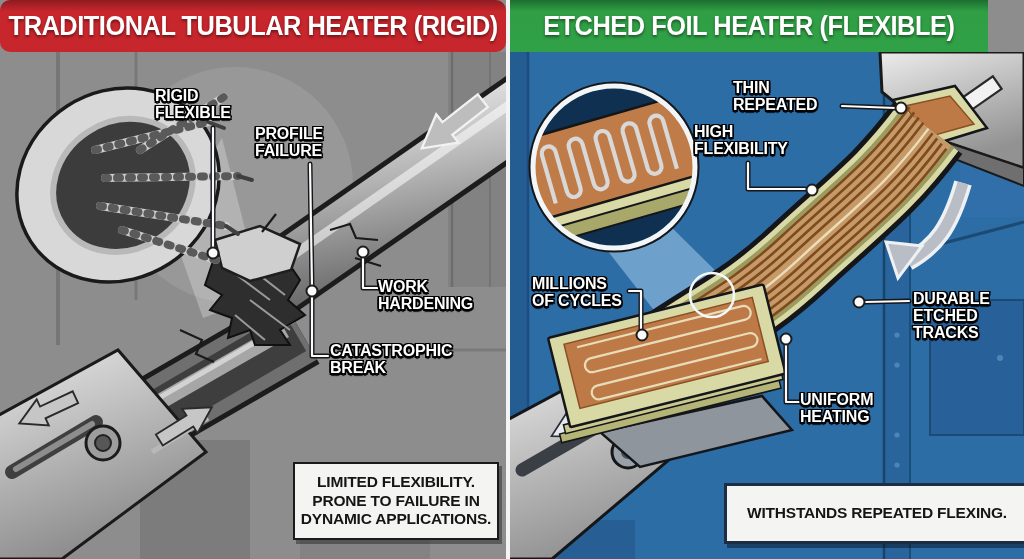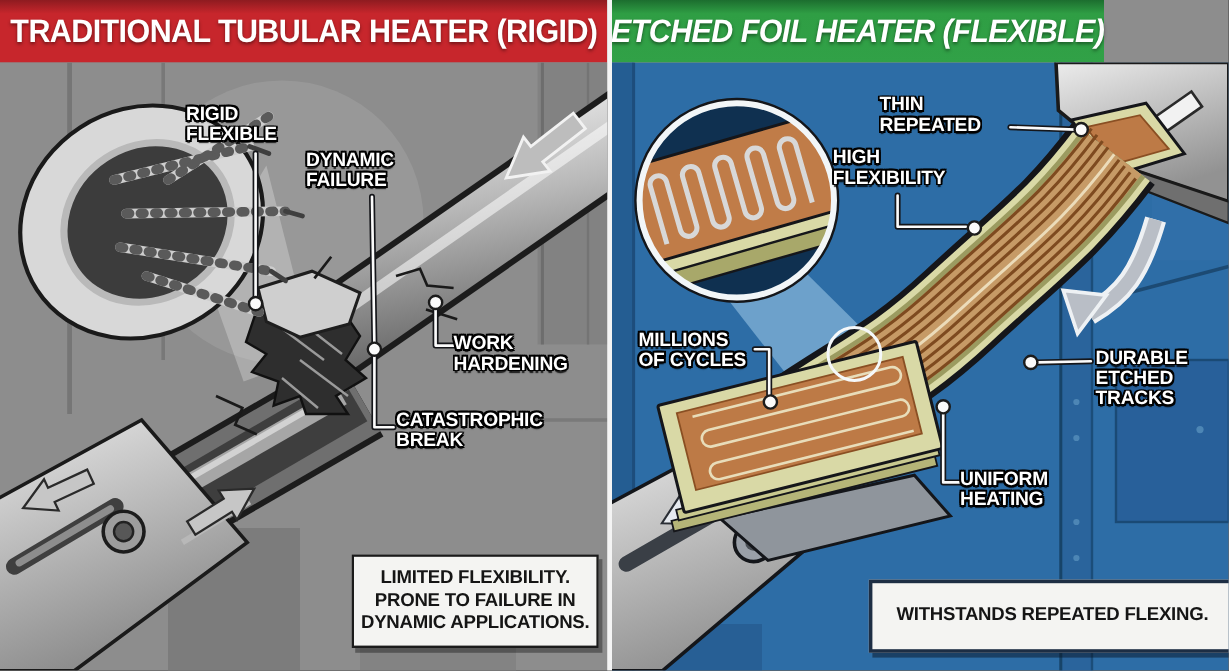--- a/index.html
+++ b/index.html
@@ -1,20 +1,20 @@
 <!DOCTYPE html>
 <html><head>
 <meta charset="utf-8">
 <style>
   html,body{margin:0;padding:0;background:#222;}
   #stage{position:relative;width:1024px;height:559px;overflow:hidden;
          font-family:"Liberation Sans",sans-serif;background:#8d8d8d;}
   .hdr{position:absolute;top:0;height:52px;display:flex;align-items:center;justify-content:center;}
-  .hdr-left{left:0;width:506px;background:linear-gradient(180deg,#8e1b20,#c7262c 22%,#c7262c);}
-  .hdr-right{left:510px;width:410px;background:linear-gradient(180deg,#1c6e2f,#2f9e44 22%,#31a147);font-style:italic;}
+  .hdr-left{left:0;width:506px;background:linear-gradient(180deg,#8e1b20,#c7262c 22%,#c7262c);border-radius:10px;}
+  .hdr-right{left:510px;width:478px;background:linear-gradient(180deg,#1c6e2f,#2f9e44 22%,#31a147);}
   .hdr span{display:inline-block;transform:scaleX(.94);color:#fff;font-weight:bold;font-size:27px;
             letter-spacing:-.5px;white-space:nowrap;text-shadow:0 2px 3px rgba(0,0,0,.45);}
   #divider{position:absolute;left:506px;top:0;width:4px;height:559px;background:#f4f4f4;}
   svg{position:absolute;top:52px;display:block;}
   .callout{position:absolute;color:#fff;font-weight:bold;font-size:16px;
            line-height:1.06;letter-spacing:-.2px;white-space:nowrap;
            text-shadow:-1.5px -1.5px 0 #000,1.5px -1.5px 0 #000,-1.5px 1.5px 0 #000,
                        1.5px 1.5px 0 #000,-1.5px 0 0 #000,1.5px 0 0 #000,0 -1.5px 0 #000,0 2.5px 1px rgba(0,0,0,.85);}
   .sumbox{position:absolute;background:#f4f4f2;color:#151515;font-weight:bold;text-align:center;
           display:flex;flex-direction:column;justify-content:center;font-size:15.5px;line-height:1.22;
@@ -296,21 +296,21 @@
       <circle class="dot" cx="859" cy="302" r="5.5"></circle>
       <circle class="dot" cx="786" cy="339" r="5.5"></circle>
     </g>
   </svg>
 
   <div class="callout" style="left:155px;top:88px;width:116px">
     <div>RIGID</div>
     <div>FLEXIBLE</div>
   </div>
   <div class="callout" style="left:255px;top:126px;width:110px">
-    <div>DYNAMIC</div>
+    <div>PROFILE</div>
     <div>FAILURE</div>
   </div>
   <div class="callout" style="left:378px;top:279px;width:102px">
     <div>WORK</div>
     <div>HARDENING</div>
   </div>
   <div class="callout" style="left:330px;top:343px;width:135px">
     <div>CATASTROPHIC</div>
     <div>BREAK</div>
   </div>

